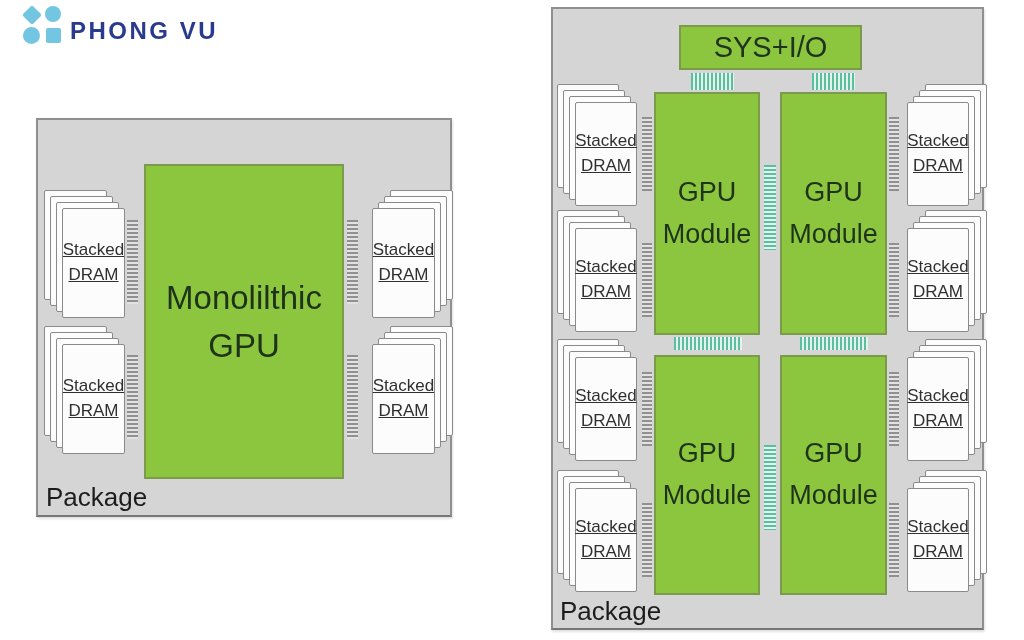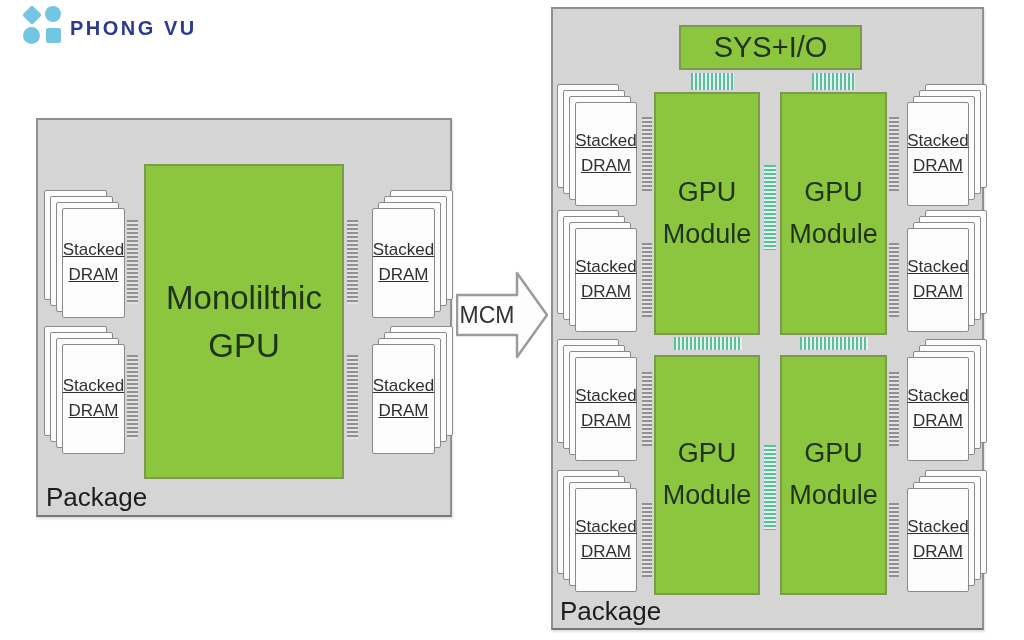--- a/index.html
+++ b/index.html
@@ -14,21 +14,21 @@
   .canvas{position:relative;width:1024px;height:640px;background:#fff;overflow:hidden;}
 
   
   .logo{position:absolute;left:22px;top:6px;height:44px;}
   .logo-icon{position:absolute;left:0;top:0;width:62px;height:42px;}
   .logo-icon .shape{position:absolute;background:var(--logo_icon);}
   .logo-icon .diamond{left:3px;top:2px;width:14px;height:14px;transform:rotate(45deg);border-radius:2px;}
   .logo-icon .circle1{left:23px;top:0;width:16px;height:16px;border-radius:50%;}
   .logo-icon .circle2{left:1px;top:21px;width:17px;height:17px;border-radius:50%;}
   .logo-icon .square{left:24px;top:22px;width:15px;height:15px;border-radius:2px;}
-  .logo-text{position:absolute;left:48px;top:11px;font-size:20px;font-weight:bold;
+  .logo-text{position:absolute;left:48px;top:11px;font-size:24px;font-weight:bold;
     letter-spacing:2.5px;color:var(--logo_text);white-space:nowrap;}
 
   
   .package{position:absolute;background:var(--package_fill);
     border:2px solid var(--package_border);border-bottom-color:#767676;
     box-shadow:1px 2px 2px rgba(0,0,0,0.12);}
   .pkg-left{left:36px;top:118px;width:416px;height:399px;}
   .pkg-right{left:551px;top:7px;width:433px;height:623px;}
   .pkg-label{position:absolute;font-size:26px;color:#1C1C1C;}
   .pkg-left .pkg-label{left:8px;bottom:2px;}
@@ -134,26 +134,20 @@
     </div>
 
     <span class="conn rib-gray-v" style="left:89px;top:100px;width:11px;height:84px"></span>
     <span class="conn rib-gray-v" style="left:89px;top:235px;width:11px;height:84px"></span>
     <span class="conn rib-gray-v" style="left:309px;top:100px;width:11px;height:84px"></span>
     <span class="conn rib-gray-v" style="left:309px;top:235px;width:11px;height:84px"></span>
 
     <span class="pkg-label">Package</span>
   </section>
 
-  <div class="mcm">
-    <svg viewBox="0 0 92 88">
-      <polygon points="1,24 61,24 61,2 91,44 61,86 61,64 1,64" fill="#FDFDFD" stroke="#9B9B9B" stroke-width="2.5" stroke-linejoin="round"></polygon>
-    </svg>
-    <span class="mcm-label">MCM</span>
-  </div>
 
   <section class="package pkg-right">
 
     <div class="die sysio">
       <span class="die-label">SYS+I/O</span>
     </div>
 
     <div class="die module m-tl">
       <span class="die-label">GPU
 Module</span>

